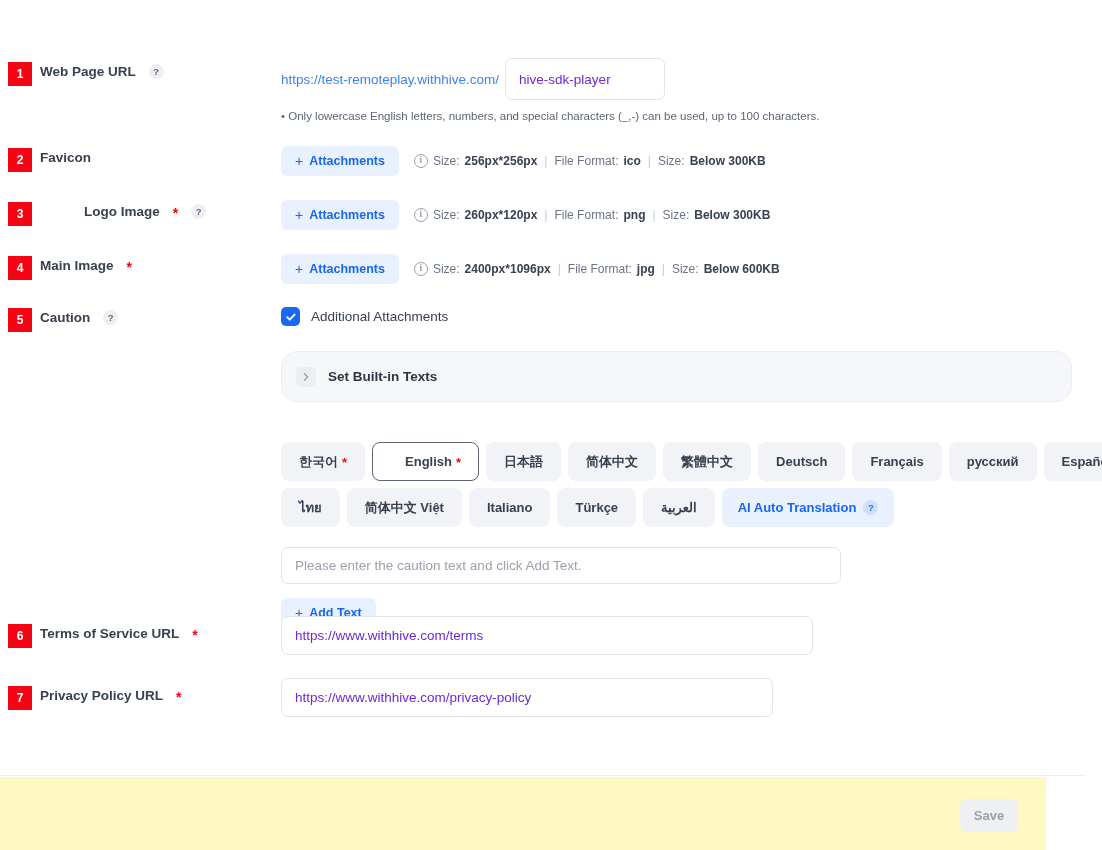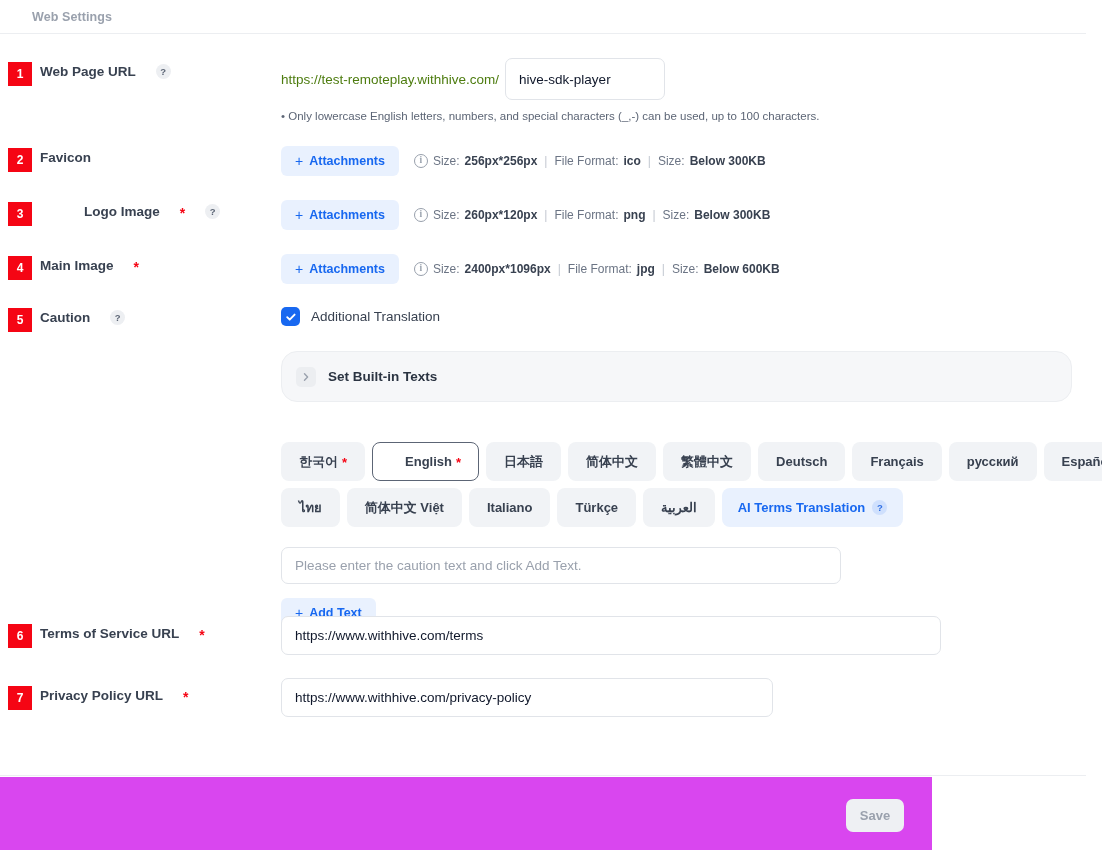--- a/index.html
+++ b/index.html
@@ -66,21 +66,21 @@
     display: flex;
     align-items: center;
     justify-content: center;
   }
 
   .row-label {
     position: absolute;
     left: 40px;
     display: flex;
     align-items: center;
-    gap: 20px;
+    gap: 13px;
     font-size: 13.5px;
     font-weight: 700;
     color: #384150;
     white-space: nowrap;
   }
   .req-star {
     color: #f50514;
     font-size: 14px;
     font-weight: 700;
     line-height: 1;
@@ -107,31 +107,31 @@
   }
 
   
   .field {
     position: absolute;
     left: 281px;
   }
 
   .url-prefix {
     font-size: 13.5px;
-    color: #4d7c0f;
+    color: #3b82f6;
     white-space: nowrap;
   }
 
   .text-input {
     border: 1px solid #e1e4e9;
     border-radius: 7px;
     background: #fff;
     font-family: "Liberation Sans", sans-serif;
     font-size: 13.5px;
-    color: #0f172a;
+    color: #6d28d9;
     padding: 0 13px;
     outline: none;
   }
   .text-input::placeholder { color: #9aa1ad; }
 
   .hint {
     font-size: 11.5px;
     color: #5c6575;
     white-space: nowrap;
   }
@@ -280,23 +280,23 @@
     font-size: 12.5px;
     font-weight: 700;
     cursor: pointer;
   }
   .addtext-btn .plus { font-size: 14px; font-weight: 400; line-height: 1; }
 
   
   .footer {
     position: absolute;
     left: 0; top: 777px;
-    width: 932px;
+    width: 1046px;
     height: 73px;
-    background: #d946ef;
+    background: #fef9c3;
     padding-left: 11px;
   }
   .save-btn {
     position: absolute;
     right: 28px;
     top: 22px;
     width: 58px;
     height: 33px;
     background: #eef0f3;
     border: none;
@@ -306,23 +306,20 @@
     font-size: 13px;
     font-weight: 700;
     cursor: default;
   }
 </style>
 </head>
 <body>
 
 <div class="page">
 
-  <div class="section-header">
-    <span class="section-header-title">Web Settings</span>
-  </div>
 
   <div class="form-body">
 
     <div class="row" style="top:24px; height:68px;">
       <div class="badge" style="top:4px;">1</div>
       <div class="row-label" style="top:6px;">
         <span>Web Page URL</span>
         <span class="help-icon">?</span>
       </div>
 
@@ -421,21 +418,21 @@
         <span>Caution</span>
         <span class="help-icon">?</span>
       </div>
 
       <div class="field check-row" style="top:1px;">
         <span class="checkbox">
           <svg width="12" height="12" viewBox="0 0 12 12">
             <path d="M2.2 6.2 L4.7 8.7 L9.6 3.6" stroke="#ffffff" stroke-width="1.9" fill="none" stroke-linecap="round" stroke-linejoin="round"></path>
           </svg>
         </span>
-        <span class="check-label">Additional Translation</span>
+        <span class="check-label">Additional Attachments</span>
       </div>
 
       <div class="field" style="top:45px;">
         <div class="accordion">
           <span class="chev-box">
             <svg width="10" height="10" viewBox="0 0 10 10">
               <path d="M3.5 1.8 L6.6 5 L3.5 8.2" stroke="#9aa1ad" stroke-width="1.4" fill="none" stroke-linecap="round" stroke-linejoin="round"></path>
             </svg>
           </span>
           <span class="accordion-title">Set Built-in Texts</span>
@@ -486,21 +483,21 @@
           <button class="lang-tab">
             <span>Italiano</span>
           </button>
           <button class="lang-tab">
             <span>Türkçe</span>
           </button>
           <button class="lang-tab">
             <span>العربية</span>
           </button>
           <button class="lang-tab ai">
-            <span>AI Terms Translation</span>
+            <span>AI Auto Translation</span>
             <span class="help-icon blue">?</span>
           </button>
         </div>
       </div>
 
       <div class="field" style="top:241px;">
         <input class="text-input" style="width: 560px; height: 37px;" type="text" placeholder="Please enter the caution text and click Add Text.">
       </div>
 
       <div class="field" style="top:292px;">
@@ -512,21 +509,21 @@
     </div>
 
     <div class="row" style="top:582px; height:42px;">
       <div class="badge" style="top:8px;">6</div>
       <div class="row-label" style="top:10px;">
         <span>Terms of Service URL</span>
         <span class="req-star">*</span>
       </div>
 
       <div class="field" style="top:0px;">
-        <input class="text-input" style="width: 660px; height: 39px;" type="text" value="https://www.withhive.com/terms">
+        <input class="text-input" style="width: 532px; height: 39px;" type="text" value="https://www.withhive.com/terms">
       </div>
     </div>
 
     <div class="row" style="top:644px; height:42px;">
       <div class="badge" style="top:8px;">7</div>
       <div class="row-label" style="top:10px;">
         <span>Privacy Policy URL</span>
         <span class="req-star">*</span>
       </div>
 

